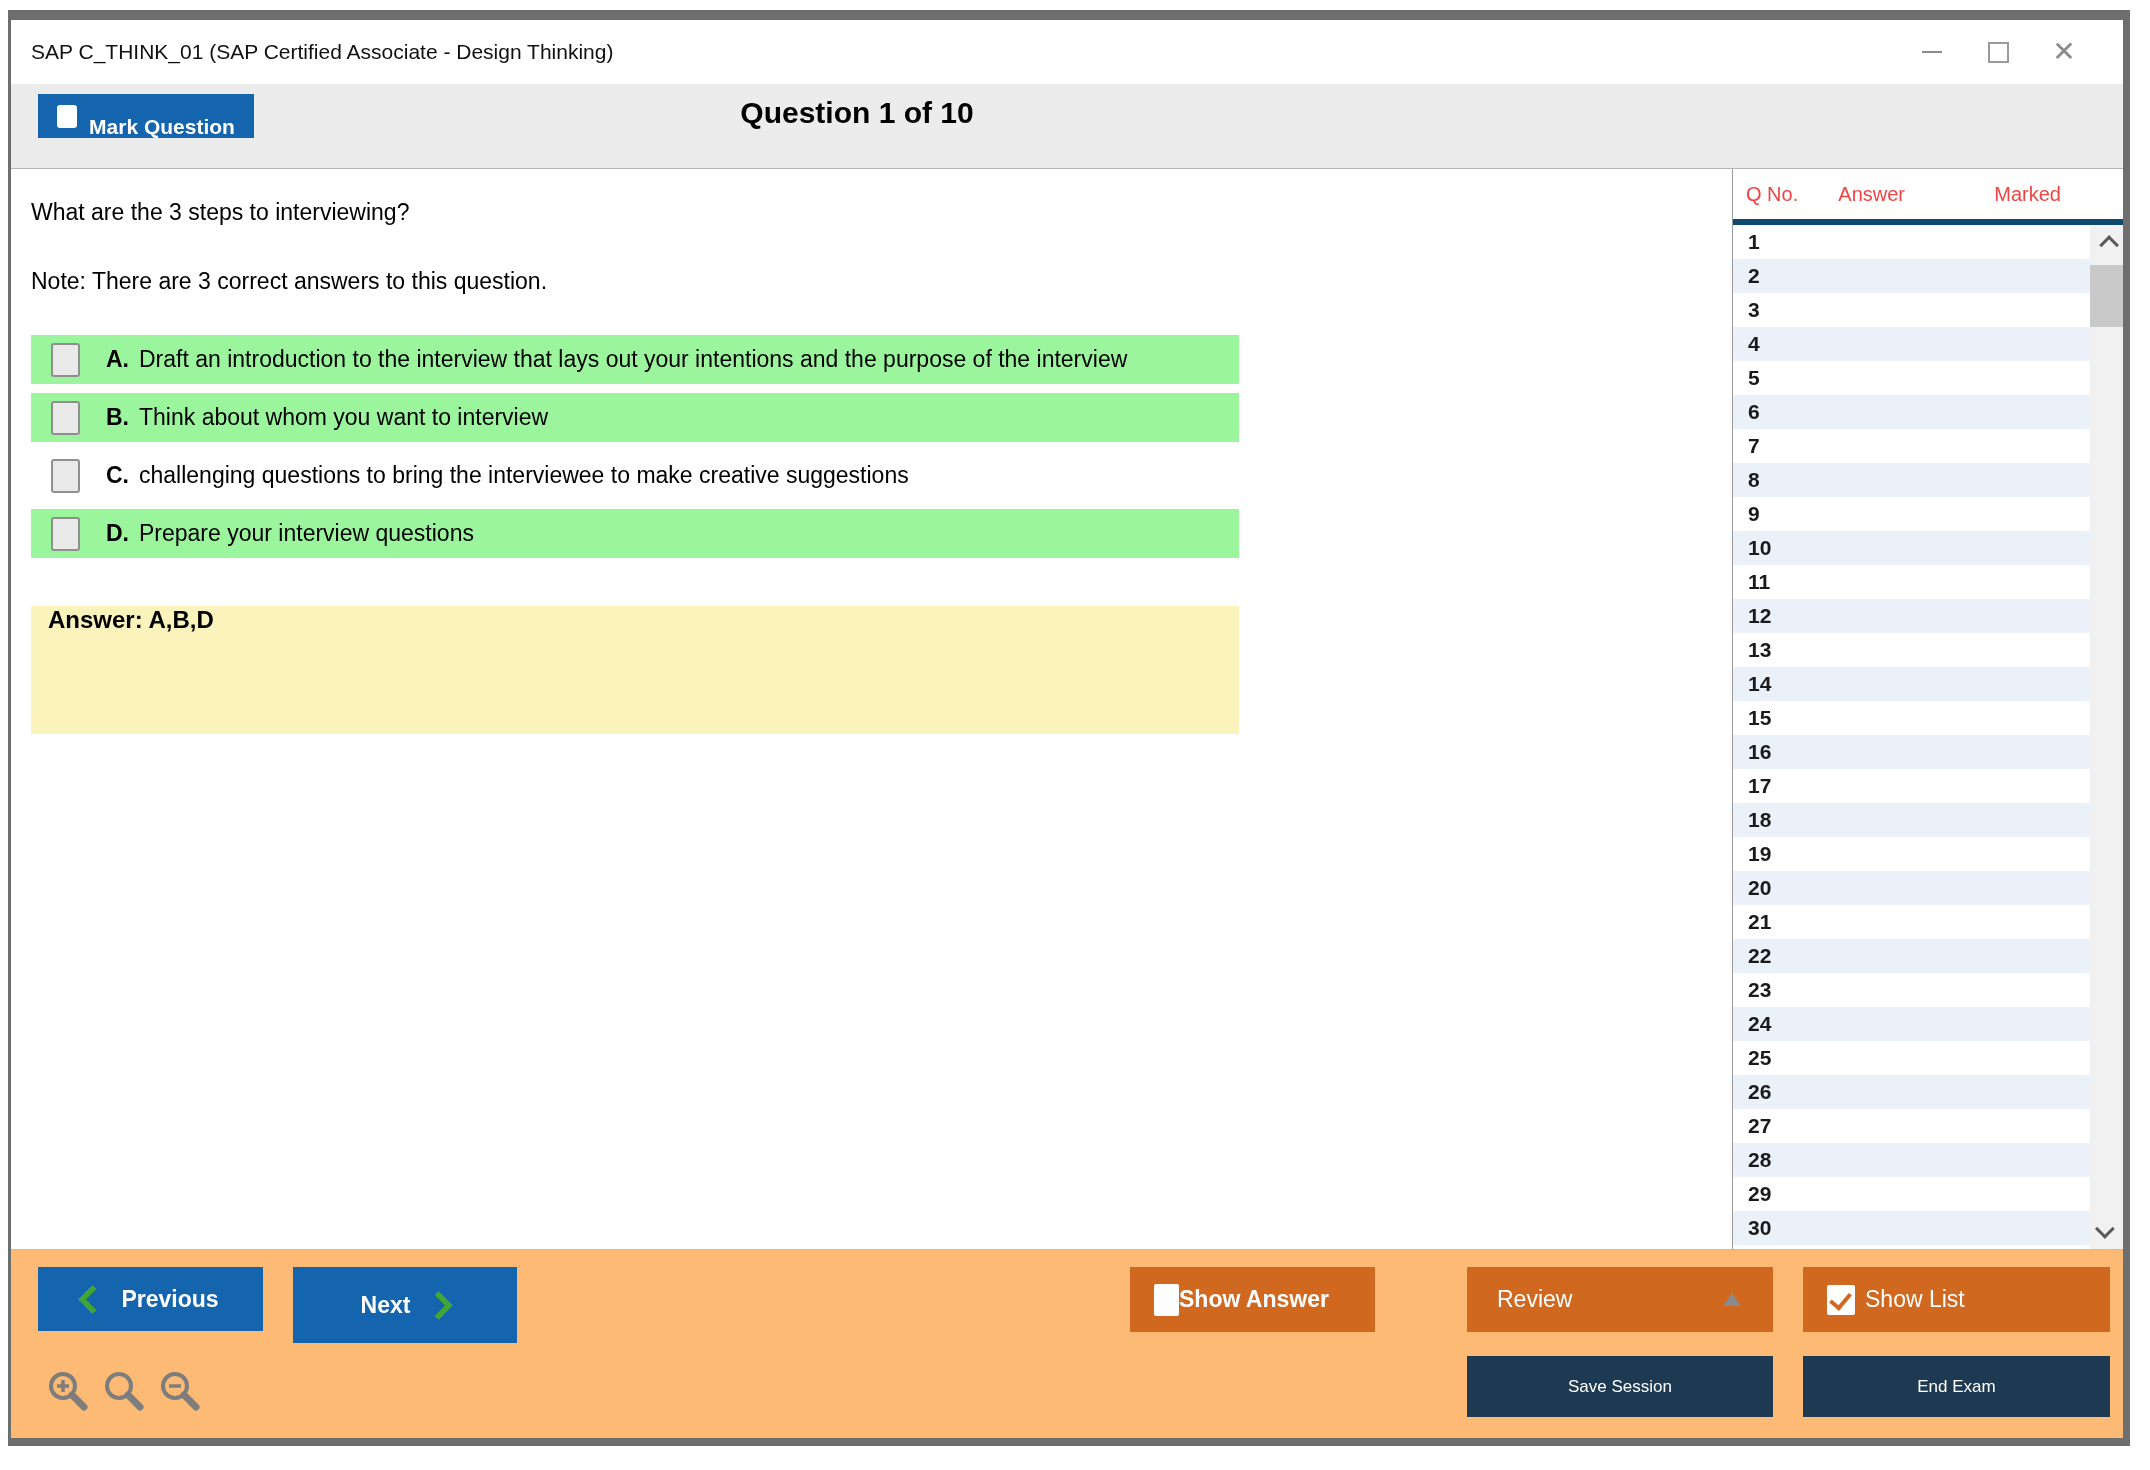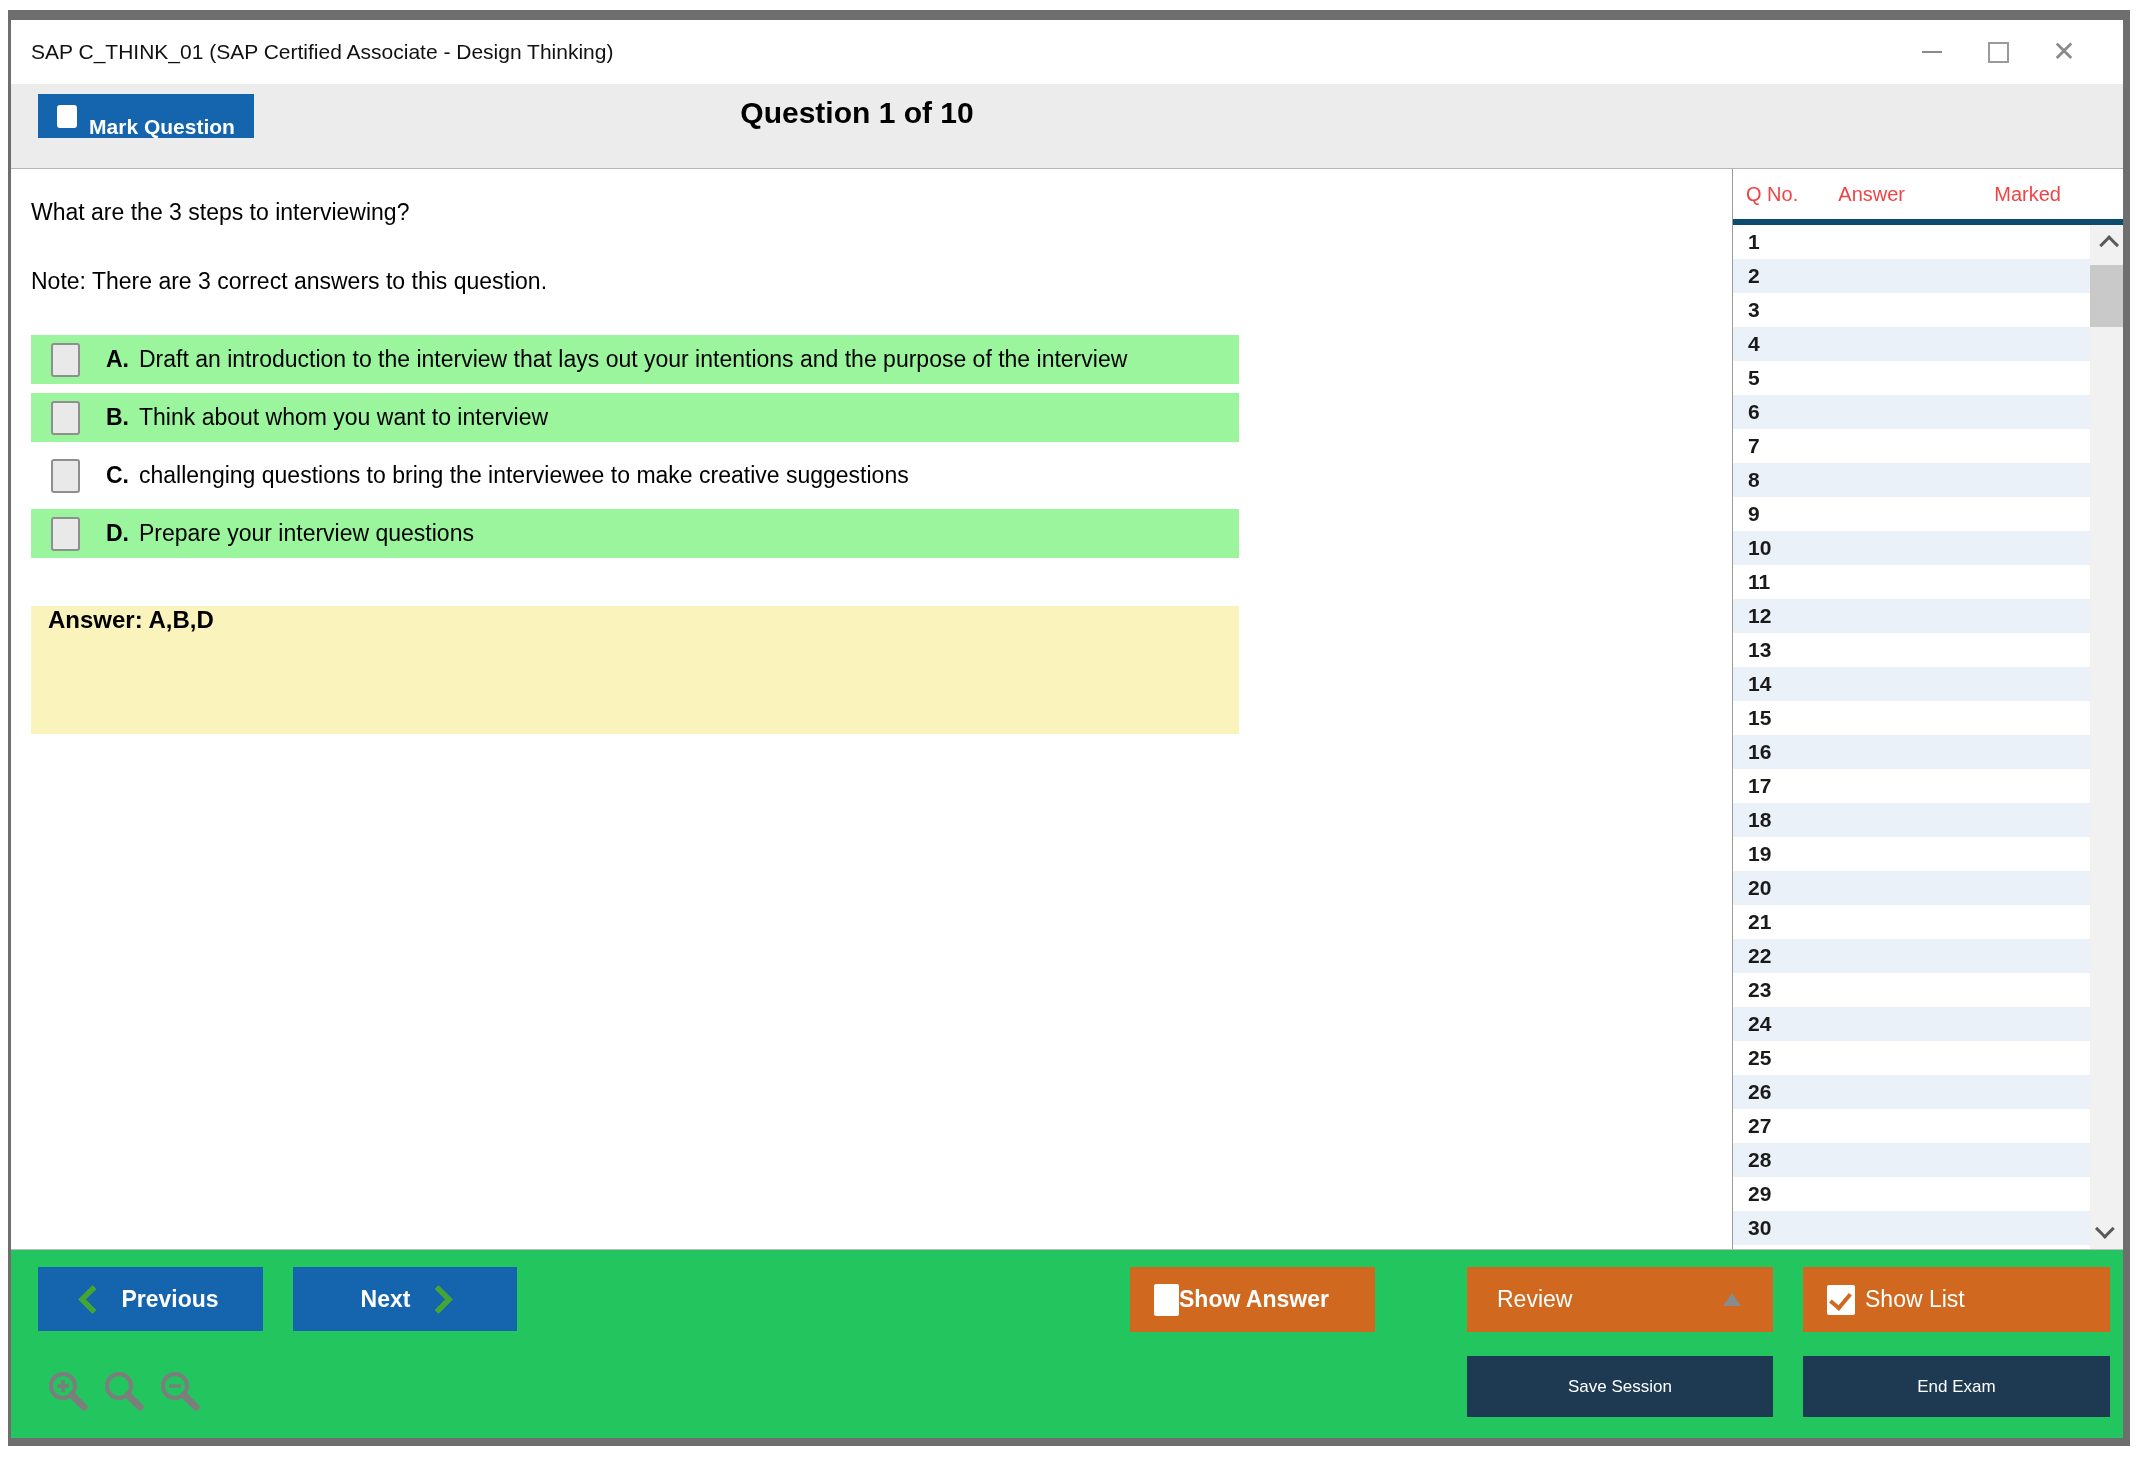--- a/index.html
+++ b/index.html
@@ -56,28 +56,28 @@
   .vscroll{position:absolute;right:0;top:0;bottom:0;width:33px;background:#f1f1f1;}
   .sc-btn{position:absolute;left:0;width:33px;height:36px;display:flex;align-items:center;
           justify-content:center;cursor:pointer;}
   .sc-up{top:0;}
   .sc-down{bottom:0;}
   .chev{width:11px;height:11px;border-top:3px solid #5a5a5a;border-right:3px solid #5a5a5a;display:block;}
   .chev.up{transform:rotate(-45deg) translateY(3px);}
   .chev.down{transform:rotate(135deg) translateY(3px);}
   .sc-thumb{position:absolute;left:0;top:40px;width:33px;height:62px;background:#c9c9c9;cursor:grab;}
   
-  .footer{flex:0 0 188px;background:#22c55e;position:relative;border-top:1px solid #bdbdbd;padding-left:11px;}
+  .footer{flex:0 0 188px;background:#fdba74;position:relative;border-top:1px solid #bdbdbd;padding-left:11px;}
   .btn{position:absolute;display:flex;align-items:center;justify-content:center;cursor:pointer;
        color:#fff;box-sizing:border-box;}
   .btn-blue{background:#1464AE;font-weight:bold;font-size:23px;}
   .btn-orange{background:#D0681F;font-size:23px;}
   .btn-navy{background:#1E3A52;font-size:17px;}
   .btn-prev{left:27px;top:17px;width:225px;height:64px;gap:18px;}
-  .btn-next{left:282px;top:17px;width:224px;height:64px;gap:18px;}
+  .btn-next{left:282px;top:17px;width:224px;height:76px;gap:18px;}
   .gchev{width:15px;height:15px;display:block;}
   .gchev.left{border-left:6px solid #43a536;border-bottom:6px solid #43a536;transform:rotate(45deg);border-radius:2px;}
   .gchev.right{border-right:6px solid #43a536;border-bottom:6px solid #43a536;transform:rotate(-45deg);border-radius:2px;}
   .btn-show-answer{left:1119px;top:17px;width:245px;height:65px;justify-content:flex-start;padding-left:24px;font-weight:bold;}
   .sa-box{width:25px;height:32px;background:#fff;border-radius:2px;flex:0 0 auto;}
   .btn-review{left:1456px;top:17px;width:306px;height:65px;justify-content:flex-start;padding-left:30px;}
   .tri-up{position:absolute;right:32px;top:26px;width:0;height:0;border-left:9px solid transparent;
           border-right:9px solid transparent;border-bottom:13px solid #8b8b8b;}
   .btn-show-list{left:1792px;top:17px;width:307px;height:65px;justify-content:flex-start;gap:10px;padding-left:24px;}
   .sl-box{width:28px;height:30px;background:#fff;border-radius:2px;position:relative;flex:0 0 auto;}

